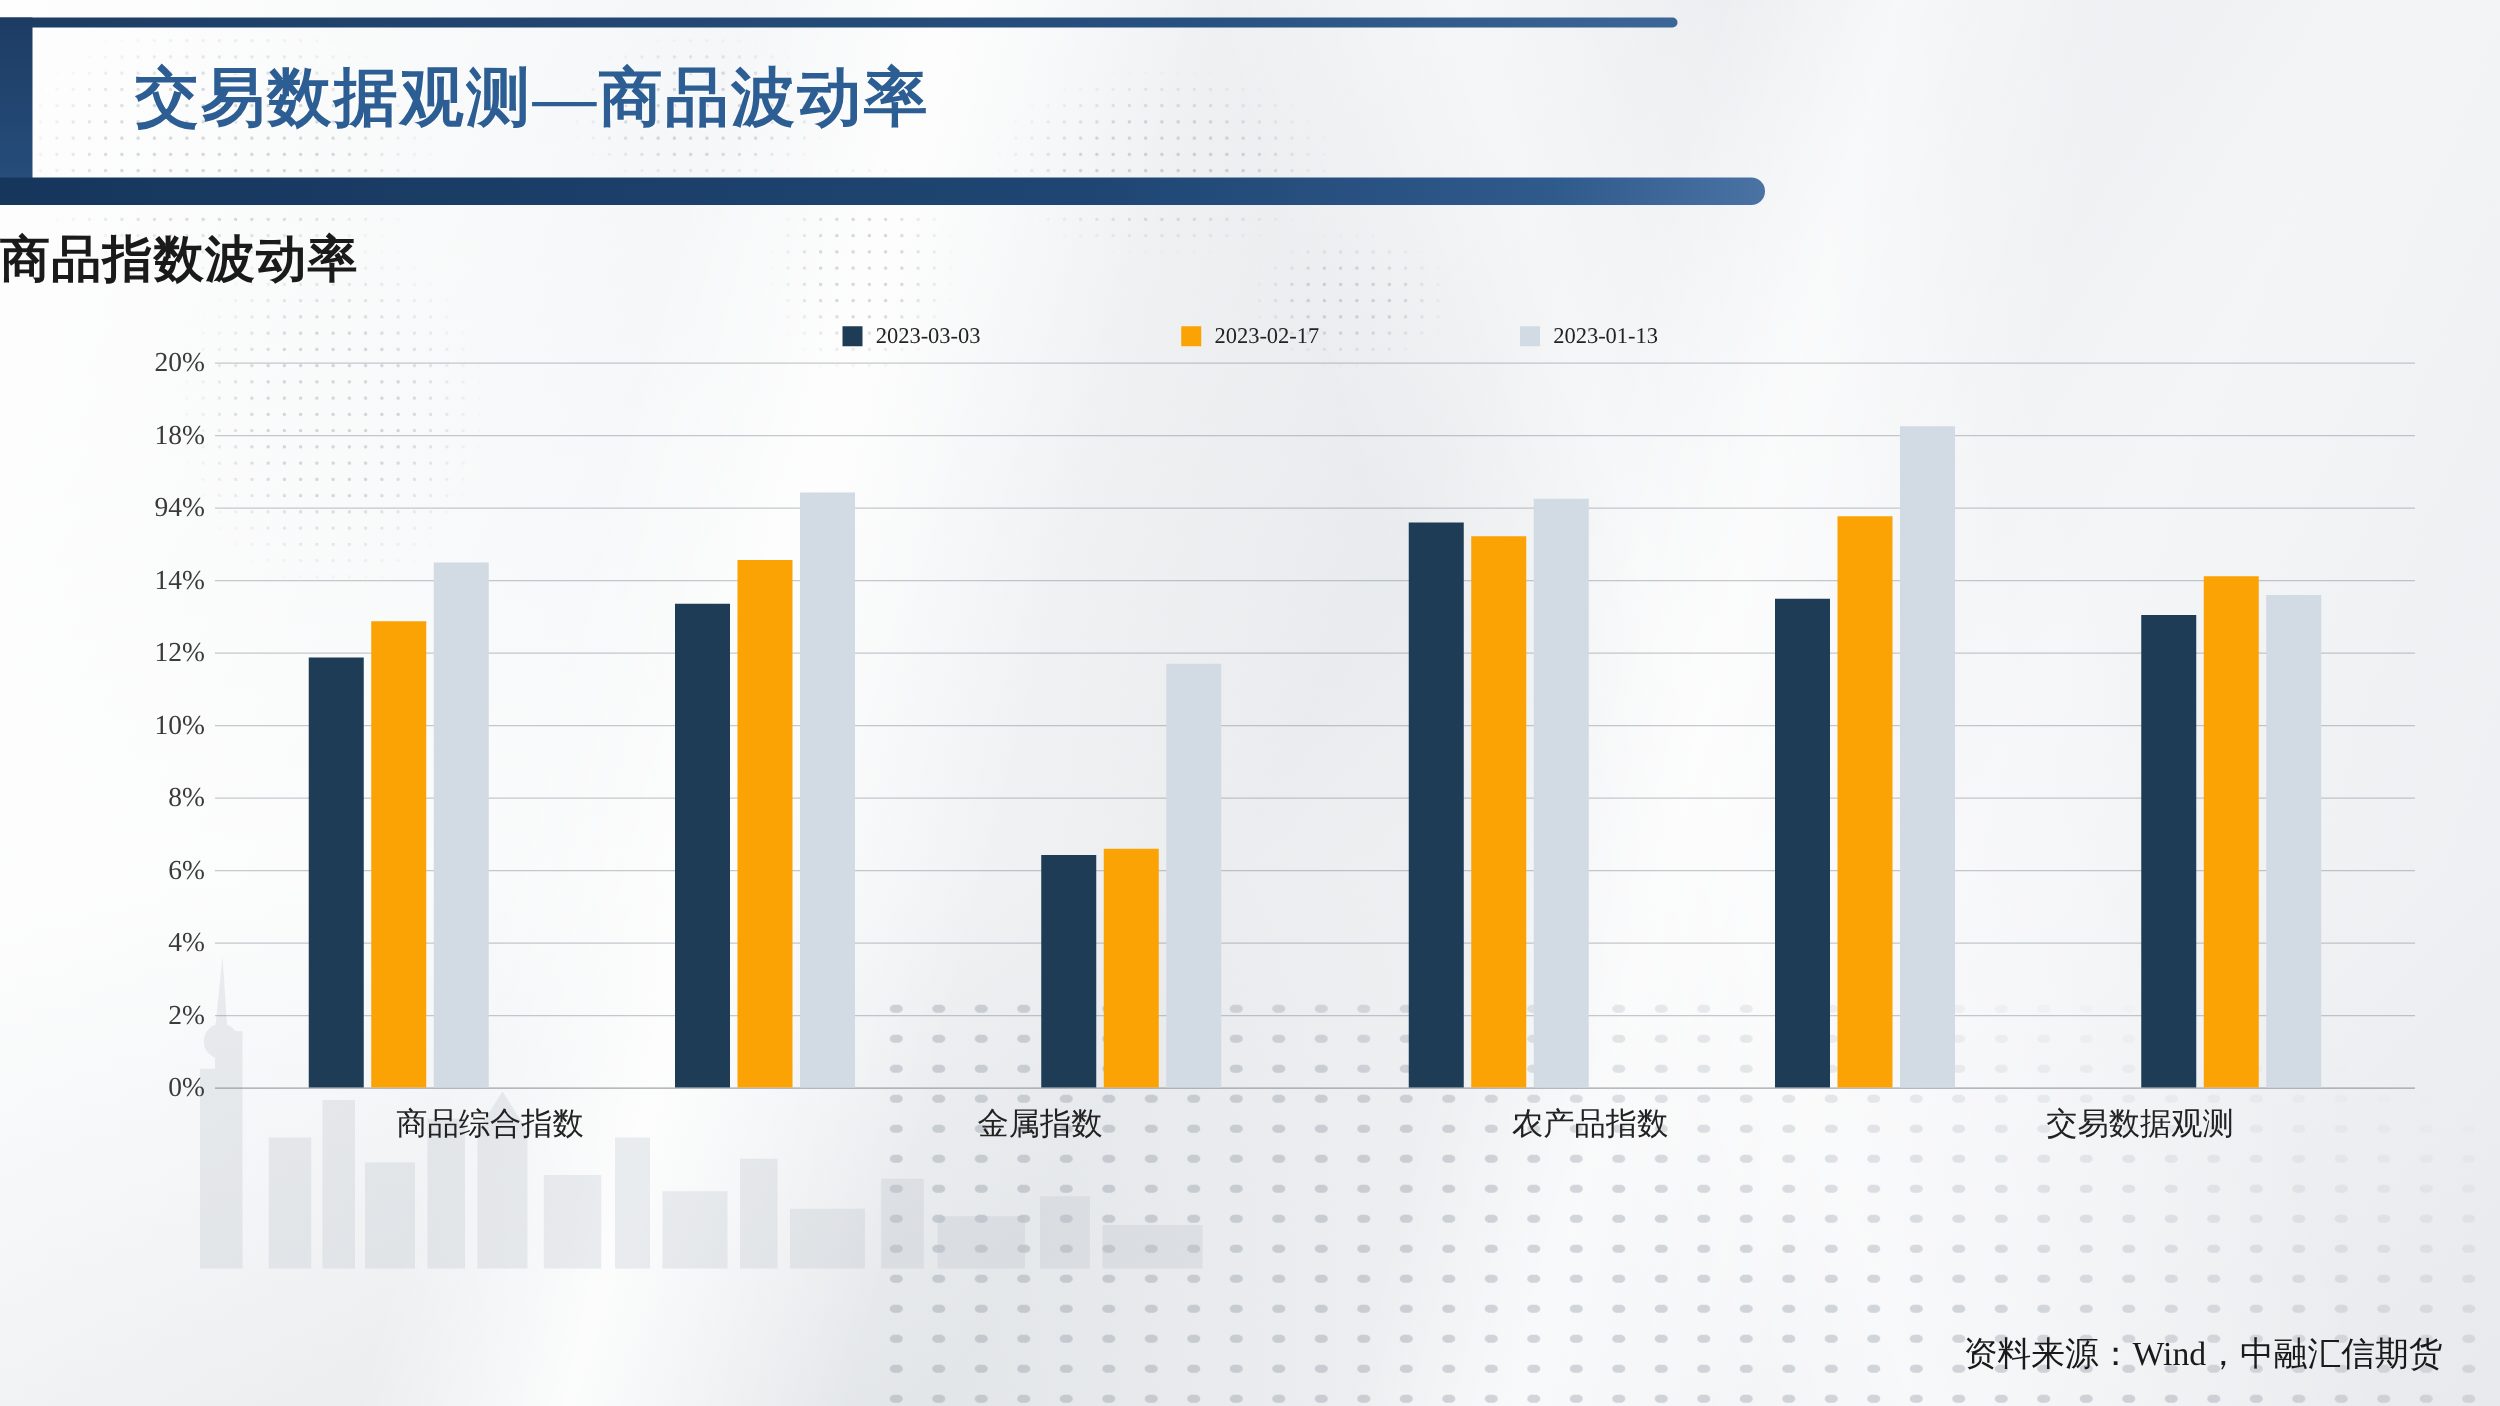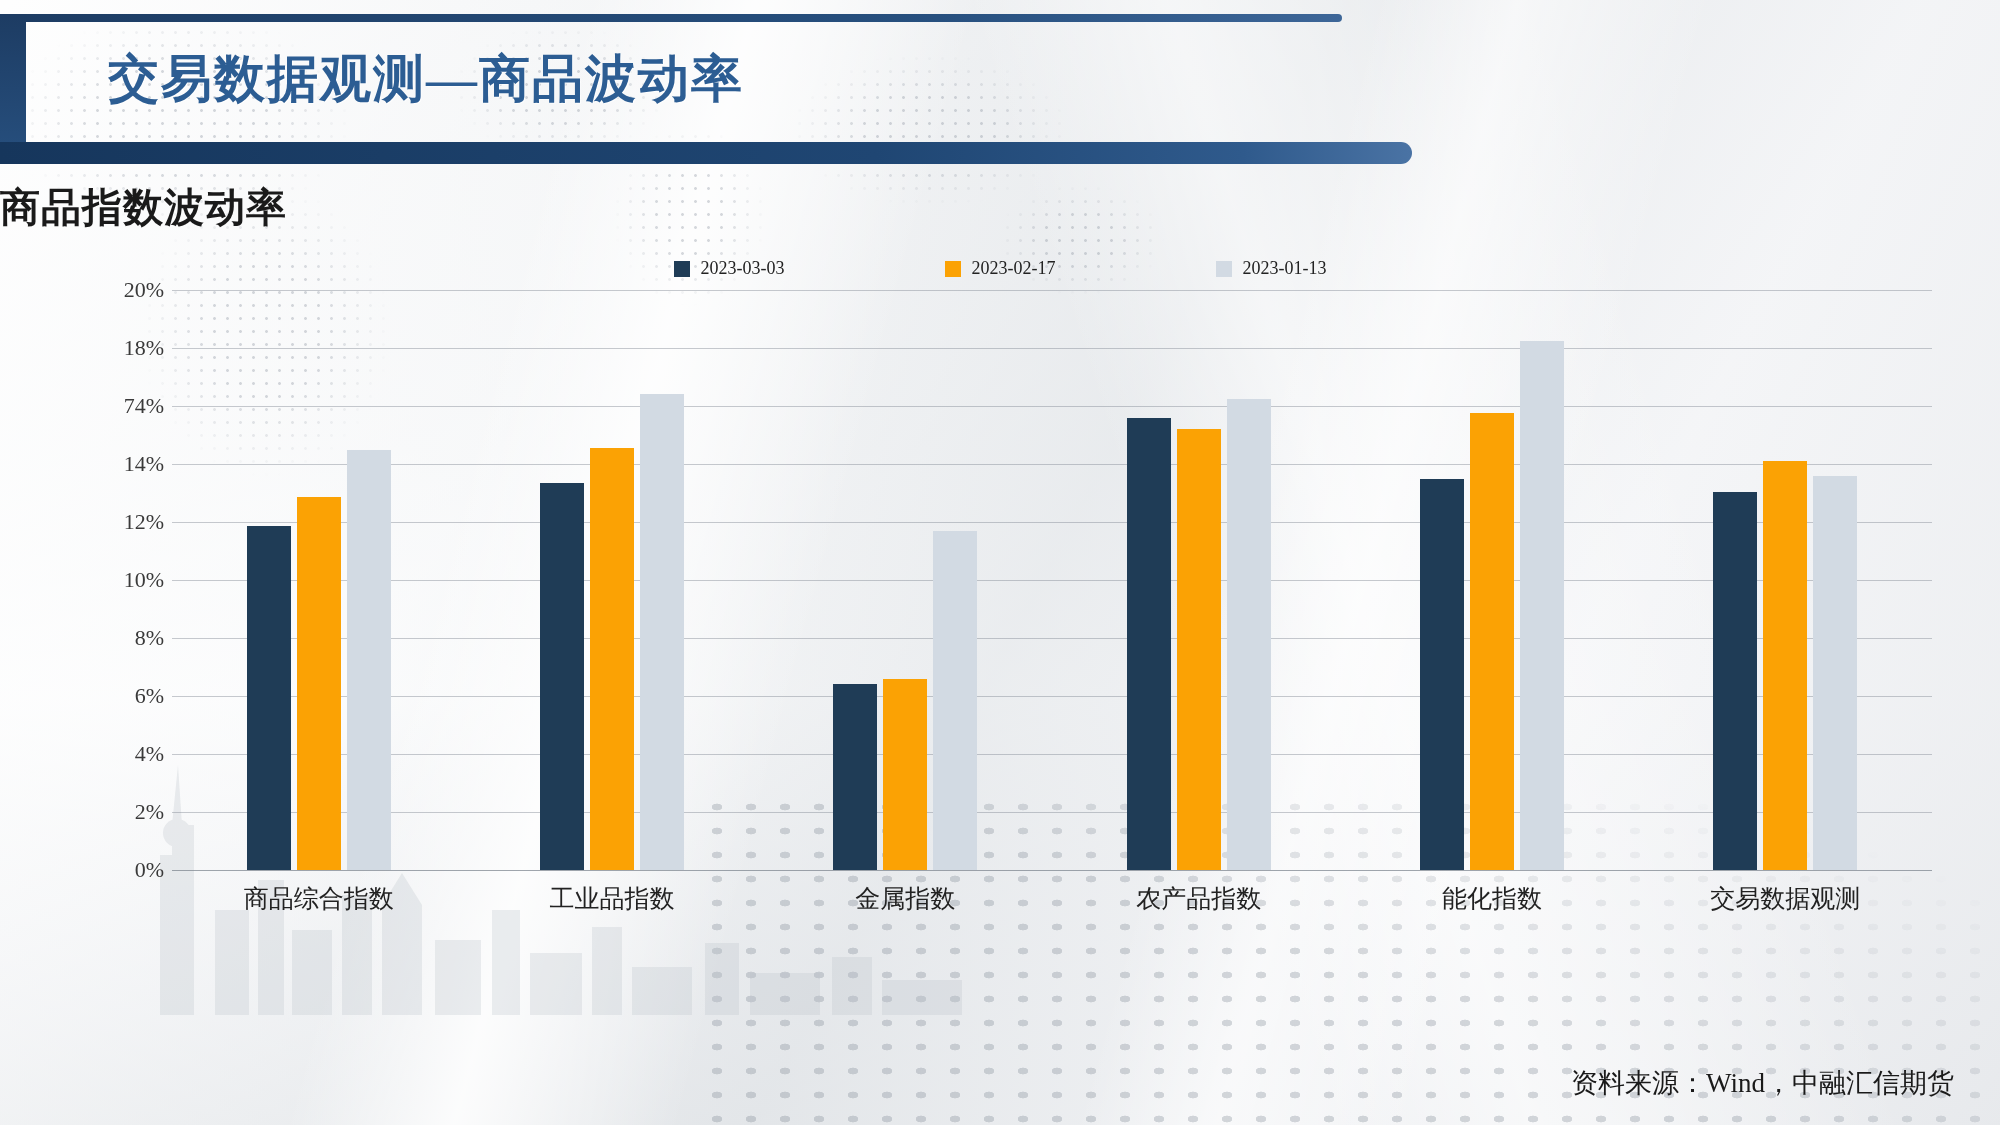--- a/index.html
+++ b/index.html
@@ -201,21 +201,21 @@
       <div class="legend-item">
         <span class="legend-swatch" style="background:#d2dae3"></span>
         <span>2023-01-13</span>
       </div>
     </div>
 
     <div class="plot">
       <div class="ylabels">
           <div class="ylabel" style="top: 0px;">20%</div>
           <div class="ylabel" style="top: 58px;">18%</div>
-          <div class="ylabel" style="top: 116px;">74%</div>
+          <div class="ylabel" style="top: 116px;">94%</div>
           <div class="ylabel" style="top: 174px;">14%</div>
           <div class="ylabel" style="top: 232px;">12%</div>
           <div class="ylabel" style="top: 290px;">10%</div>
           <div class="ylabel" style="top: 348px;">8%</div>
           <div class="ylabel" style="top: 406px;">6%</div>
           <div class="ylabel" style="top: 464px;">4%</div>
           <div class="ylabel" style="top: 522px;">2%</div>
           <div class="ylabel" style="top: 580px;">0%</div>
         </div>
       <div class="gridlines">
@@ -260,22 +260,20 @@
           <div class="group">
             <div class="bar" style="height: 378.45px; background: rgb(31, 60, 86);"></div>
             <div class="bar" style="height: 408.9px; background: rgb(251, 162, 4);"></div>
             <div class="bar" style="height: 394.4px; background: rgb(210, 218, 227);"></div>
           </div>
         </div>
     </div>
 
     <div class="xlabels">
         <div class="xlabel">商品综合指数</div>
-        <div class="xlabel">工业品指数</div>
         <div class="xlabel">金属指数</div>
         <div class="xlabel">农产品指数</div>
-        <div class="xlabel">能化指数</div>
         <div class="xlabel">交易数据观测</div>
       </div>
   </div>
 
   <div class="source">资料来源：Wind，中融汇信期货</div>
 </div>
 
 </body></html>

